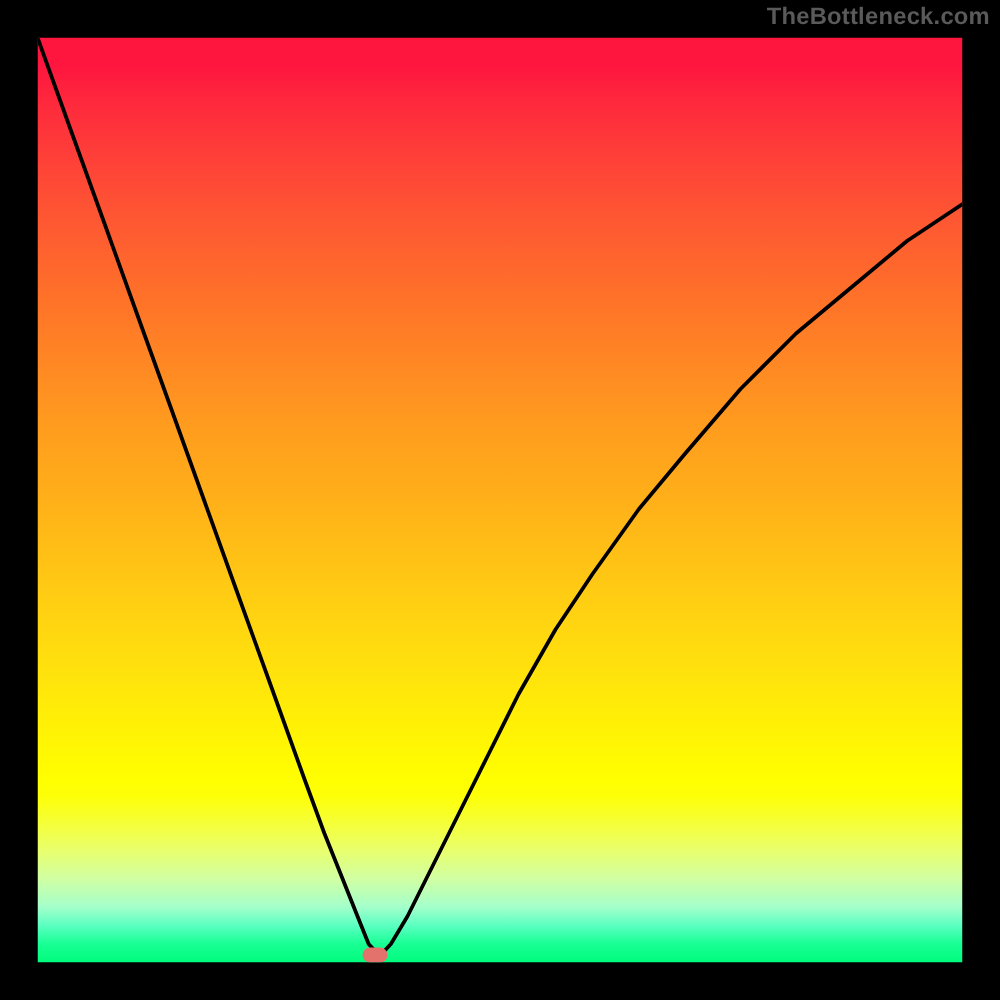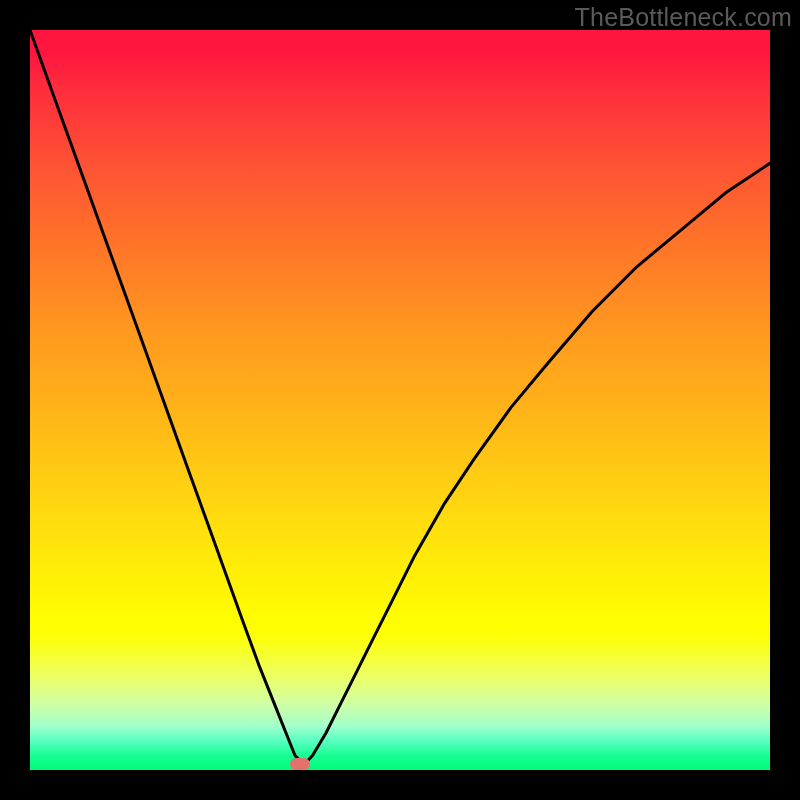--- a/index.html
+++ b/index.html
@@ -9,22 +9,22 @@
     background: #000;
     position: relative;
     overflow: hidden;
     font-family: Arial, Helvetica, sans-serif;
   }
   .watermark {
     position: absolute;
     top: 3px;
     right: 8px;
     color: #5a5a5a;
-    font-size: 25px;
-    font-weight: 400;
+    font-size: 19px;
+    font-weight: 700;
     letter-spacing: 0.2px;
     z-index: 20;
   }
   .plot-area {
     position: absolute;
     left: 30px;
     top: 30px;
     width: 740px;
     height: 740px;
     overflow: hidden;

